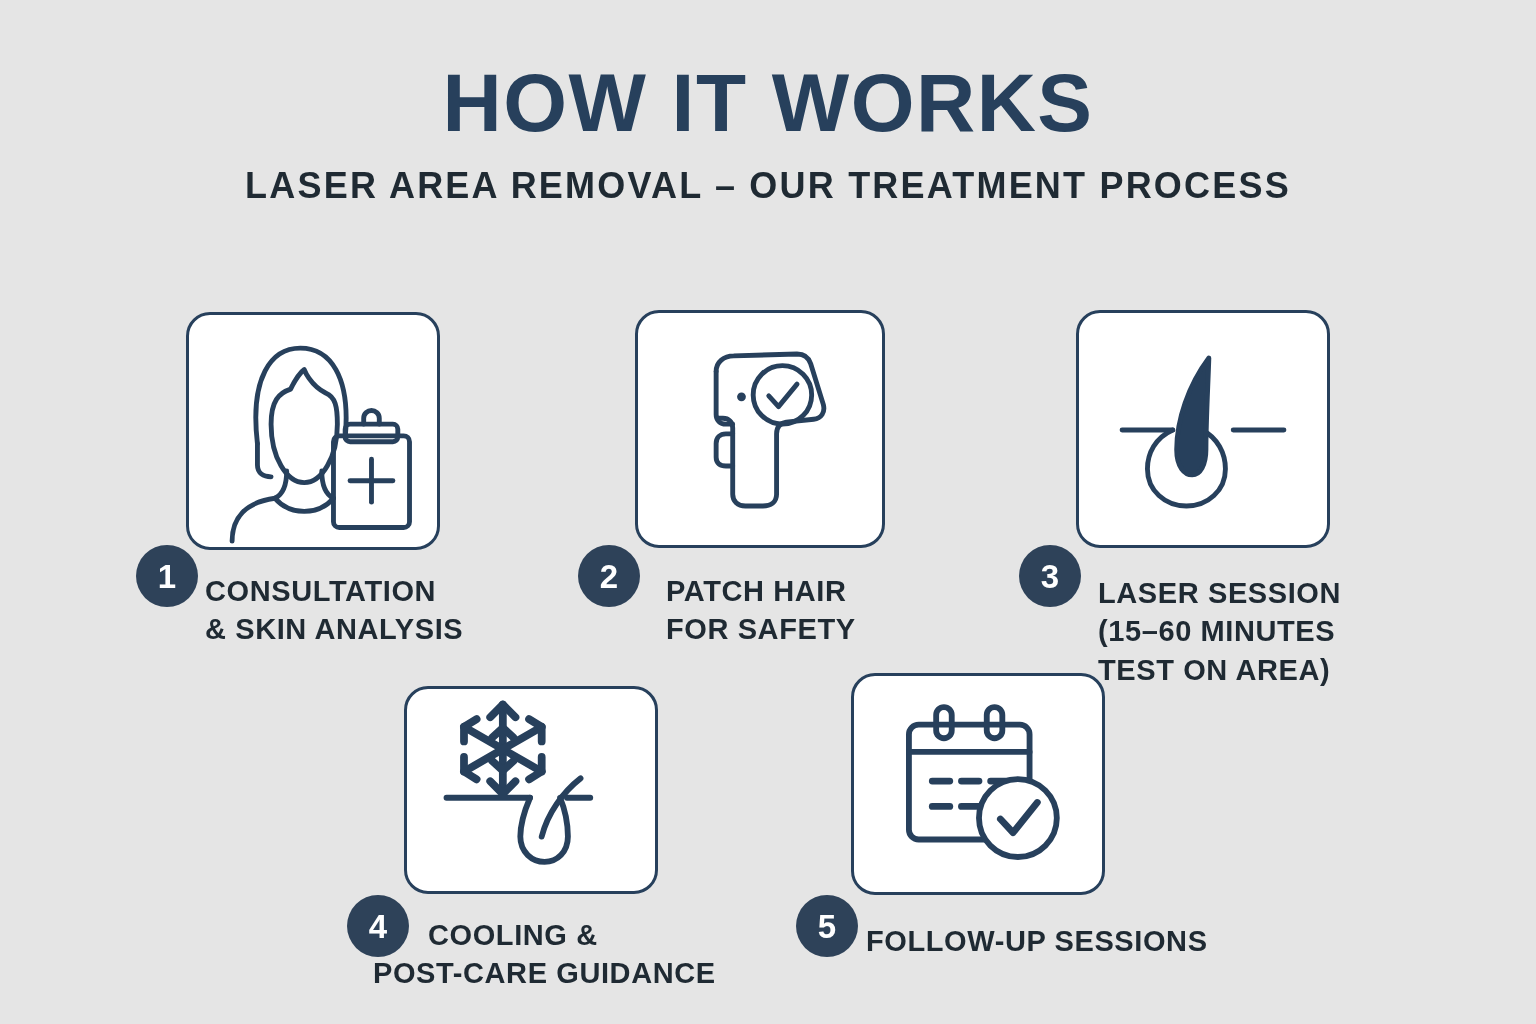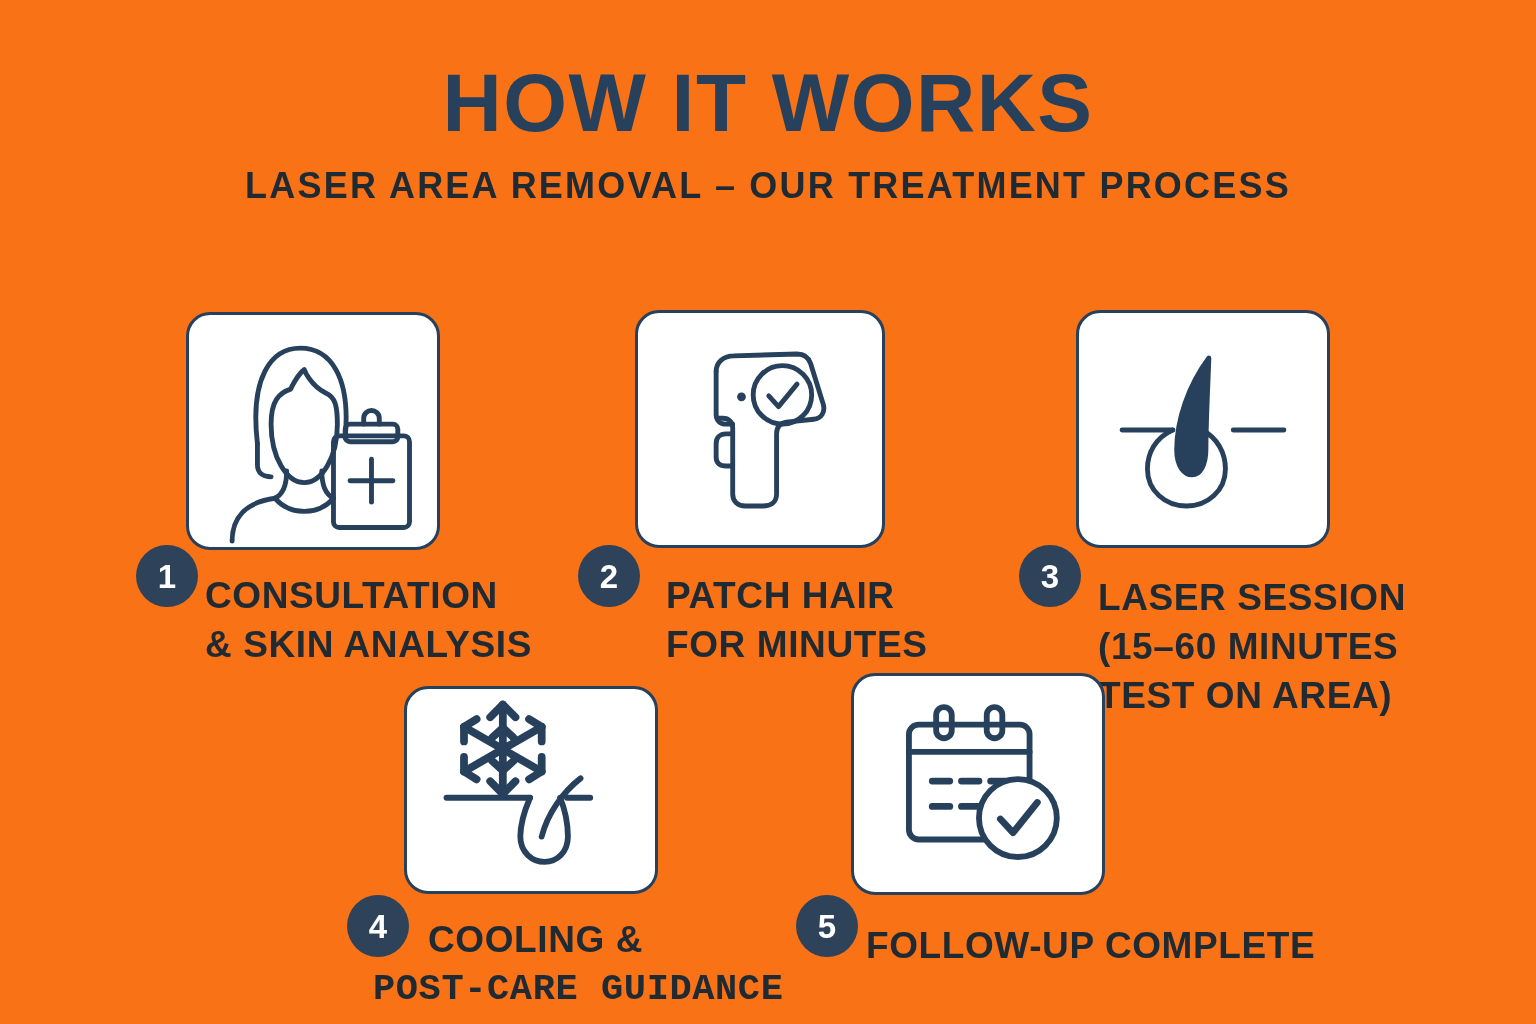--- a/index.html
+++ b/index.html
@@ -9,21 +9,21 @@
     height: 1024px;
     background: #ffffff;
     font-family: "Liberation Sans", sans-serif;
     overflow: hidden;
   }
 
   .page {
     position: relative;
     width: 1536px;
     height: 1024px;
-    background: #f97316;
+    background: #e5e5e5;
   }
 
   
   .header {
     position: absolute;
     top: 62px;
     left: 0;
     width: 100%;
     text-align: center;
   }
@@ -71,21 +71,21 @@
     font-weight: bold;
     display: flex;
     align-items: center;
     justify-content: center;
     line-height: 1;
     z-index: 3;
   }
 
   .caption {
     position: absolute;
-    font-size: 37px;
+    font-size: 29px;
     font-weight: bold;
     letter-spacing: 0.6px;
     color: #1f2a33;
     line-height: 1.32;
     white-space: nowrap;
   }
 
   .caption .ln { display: block; }
 
   
@@ -102,21 +102,21 @@
   #step3 .caption{ left: 1098px; top: 574px; }
 
   #step4 .card   { left: 404px; top: 686px; width: 254px; height: 208px; }
   #step4 .badge  { left: 347px; top: 895px; }
   #step4 .caption{ left: 428px; top: 916px; }
 
   #step5 .card   { left: 851px; top: 673px; width: 254px; height: 222px; }
   #step5 .badge  { left: 796px; top: 895px; }
   #step5 .caption{ left: 866px; top: 922px; }
 
-  #step4 .caption .ln:nth-child(2) { margin-left: -55px; font-family: Liberation Mono, monospace; }
+  #step4 .caption .ln:nth-child(2) { margin-left: -55px; }
 </style>
 </head>
 <body>
 
 <div class="page">
 
   <div class="header">
     <div class="title">HOW IT WORKS</div>
     <div class="subtitle">LASER AREA REMOVAL – OUR TREATMENT PROCESS</div>
   </div>
@@ -180,21 +180,21 @@
           <circle cx="106" cy="86" r="4.5" fill="#27405c" stroke="none"></circle>
 
           <circle cx="148" cy="84" r="30"></circle>
           <path d="M134 85 L144 96 L163 73"></path>
         </svg>
       </span>
     </div>
     <div class="badge">2</div>
     <div class="caption">
       <span class="ln">PATCH HAIR</span>
-      <span class="ln">FOR MINUTES</span>
+      <span class="ln">FOR SAFETY</span>
     </div>
   </div>
 
   <div class="step" id="step3">
     <div class="card">
       <span>
         <svg viewBox="0 0 254 238" fill="none" stroke="#27405c" stroke-width="5" stroke-linecap="round" stroke-linejoin="round">
 
           <path d="M44 120 L96 120"></path>
 
@@ -283,17 +283,17 @@
             <path d="M110 134 L128 134"></path>
           </g>
 
           <circle cx="168" cy="146" r="40" fill="#ffffff"></circle>
           <path d="M150 147 L163 161 L188 130" stroke-width="7"></path>
         </svg>
       </span>
     </div>
     <div class="badge">5</div>
     <div class="caption">
-      <span class="ln">FOLLOW-UP COMPLETE</span>
+      <span class="ln">FOLLOW-UP SESSIONS</span>
     </div>
   </div>
 
 </div>
 
 </body></html>

